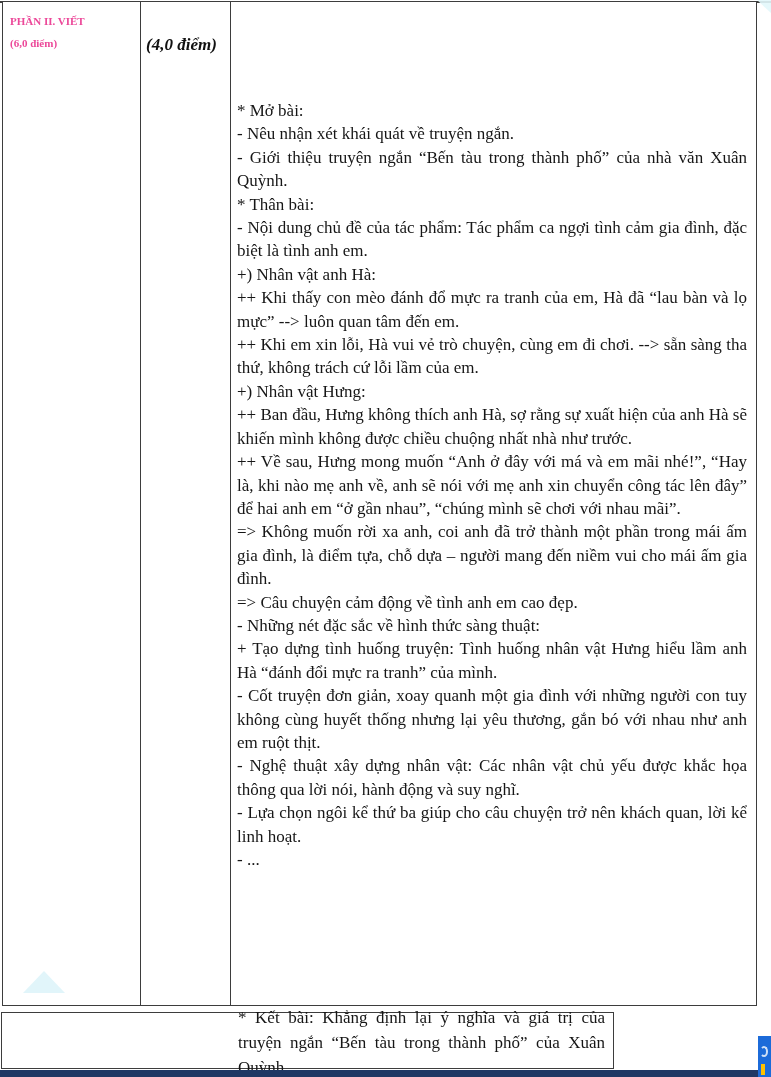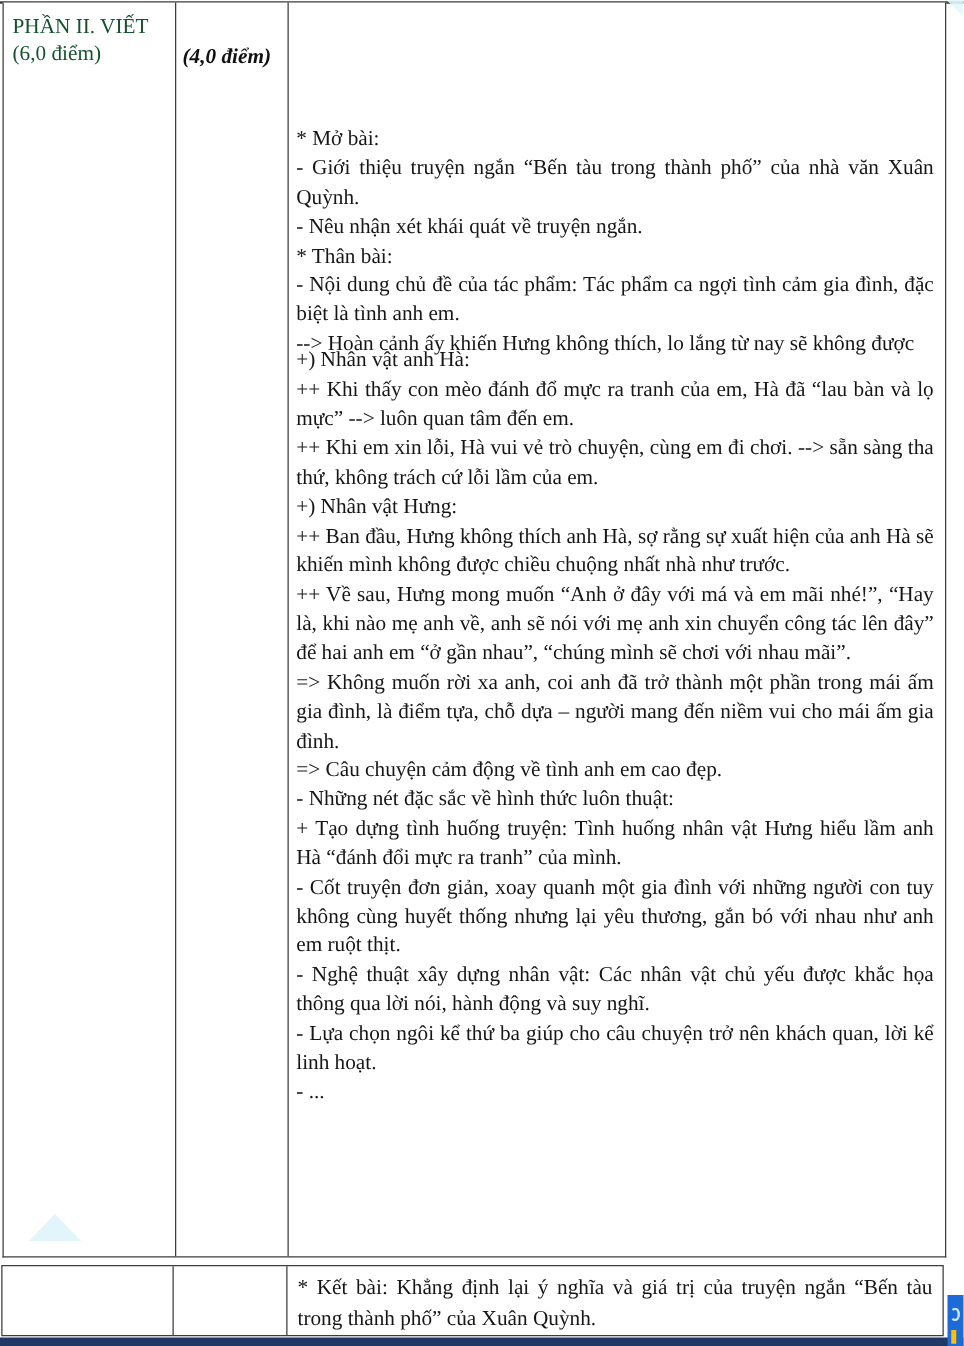--- a/index.html
+++ b/index.html
@@ -15,31 +15,31 @@
   
   .main-row {
     position:absolute; left:2px; top:2px; width:755px; height:1004px;
     border:1.5px solid #3d3d3d; border-top:none;
     display:flex; box-sizing:border-box; background:#ffffff;
   }
   .main-row .col1 { width:138px; border-right:1.5px solid #3d3d3d; box-sizing:border-box; padding:8px 5px 0 7px; }
   .main-row .col2 { width:90px;  border-right:1.5px solid #3d3d3d; box-sizing:border-box; padding:33px 2px 0 5px; }
   .main-row .col3 { flex:1; box-sizing:border-box; padding:51px 9px 0 6px; }
 
-  .section-title { color:#14532d; font-weight:normal; font-size:17px; line-height:22px; }
+  .section-title { color:#ec4899; font-weight:bold; font-size:11px; line-height:22px; }
   .question-points { color:#111111; font-weight:bold; font-size:17px;font-style:italic; }
 
   .outline { font-size:17px; line-height:23.4px; text-align:justify;margin-top:46px; }
   .outline p { margin:0; }
   .outline p.clipped { margin-bottom:-10px; }
 
   
   .footer-row {
-    position:absolute; left:1px; top:1012px; width:754px; height:57px;
-    border:1.5px solid #3d3d3d; display:flex; box-sizing:border-box; background:#ffffff;
+    position:absolute; left:1px; top:1012px; width:613px; height:57px;
+    border:1.5px solid #3d3d3d; display:flex; box-sizing:border-box; background:#ffffff;align-items:center;
   }
   .footer-row .col1 { width:137px; border-right:1.5px solid #3d3d3d; box-sizing:border-box; }
   .footer-row .col2 { width:91px;  border-right:1.5px solid #3d3d3d; box-sizing:border-box; }
   .footer-row .col3 { flex:1; box-sizing:border-box; padding:4px 8px 0 8px; }
   .conclusion { margin:0; font-size:17px; line-height:25px; text-align:justify; }
 
   
   .bottom-bar { position:absolute; left:0; top:1070px; width:771px; height:7px; background:#1F3864; }
 
   
@@ -80,34 +80,33 @@
         <div>PHẦN II. VIẾT</div>
         <div>(6,0 điểm)</div>
       </div>
     </div>
     <div class="col2">
       <div class="question-points">(4,0 điểm)</div>
     </div>
     <div class="col3">
       <div class="outline">
           <p>* Mở bài:</p>
+          <p>- Nêu nhận xét khái quát về truyện ngắn.</p>
           <p>- Giới thiệu truyện ngắn “Bến tàu trong thành phố” của nhà văn Xuân Quỳnh.</p>
-          <p>- Nêu nhận xét khái quát về truyện ngắn.</p>
           <p>* Thân bài:</p>
           <p>- Nội dung chủ đề của tác phẩm: Tác phẩm ca ngợi tình cảm gia đình, đặc biệt là tình anh em.</p>
-          <p class="clipped">--&gt; Hoàn cảnh ấy khiến Hưng không thích, lo lắng từ nay sẽ không được</p>
           <p>+) Nhân vật anh Hà:</p>
           <p>++ Khi thấy con mèo đánh đổ mực ra tranh của em, Hà đã “lau bàn và lọ mực” --&gt; luôn quan tâm đến em.</p>
           <p>++ Khi em xin lỗi, Hà vui vẻ trò chuyện, cùng em đi chơi. --&gt; sẵn sàng tha thứ, không trách cứ lỗi lầm của em.</p>
           <p>+) Nhân vật Hưng:</p>
           <p>++ Ban đầu, Hưng không thích anh Hà, sợ rằng sự xuất hiện của anh Hà sẽ khiến mình không được chiều chuộng nhất nhà như trước.</p>
           <p>++ Về sau, Hưng mong muốn “Anh ở đây với má và em mãi nhé!”, “Hay là, khi nào mẹ anh về, anh sẽ nói với mẹ anh xin chuyển công tác lên đây” để hai anh em “ở gần nhau”, “chúng mình sẽ chơi với nhau mãi”.</p>
           <p>=&gt; Không muốn rời xa anh, coi anh đã trở thành một phần trong mái ấm gia đình, là điểm tựa, chỗ dựa – người mang đến niềm vui cho mái ấm gia đình.</p>
           <p>=&gt; Câu chuyện cảm động về tình anh em cao đẹp.</p>
-          <p>- Những nét đặc sắc về hình thức luôn thuật:</p>
+          <p>- Những nét đặc sắc về hình thức sàng thuật:</p>
           <p>+ Tạo dựng tình huống truyện: Tình huống nhân vật Hưng hiểu lầm anh Hà “đánh đổi mực ra tranh” của mình.</p>
           <p>- Cốt truyện đơn giản, xoay quanh một gia đình với những người con tuy không cùng huyết thống nhưng lại yêu thương, gắn bó với nhau như anh em ruột thịt.</p>
           <p>- Nghệ thuật xây dựng nhân vật: Các nhân vật chủ yếu được khắc họa thông qua lời nói, hành động và suy nghĩ.</p>
           <p>- Lựa chọn ngôi kể thứ ba giúp cho câu chuyện trở nên khách quan, lời kể linh hoạt.</p>
           <p>- ...</p>
         </div>
     </div>
   </div>
 
   <div class="footer-row">

